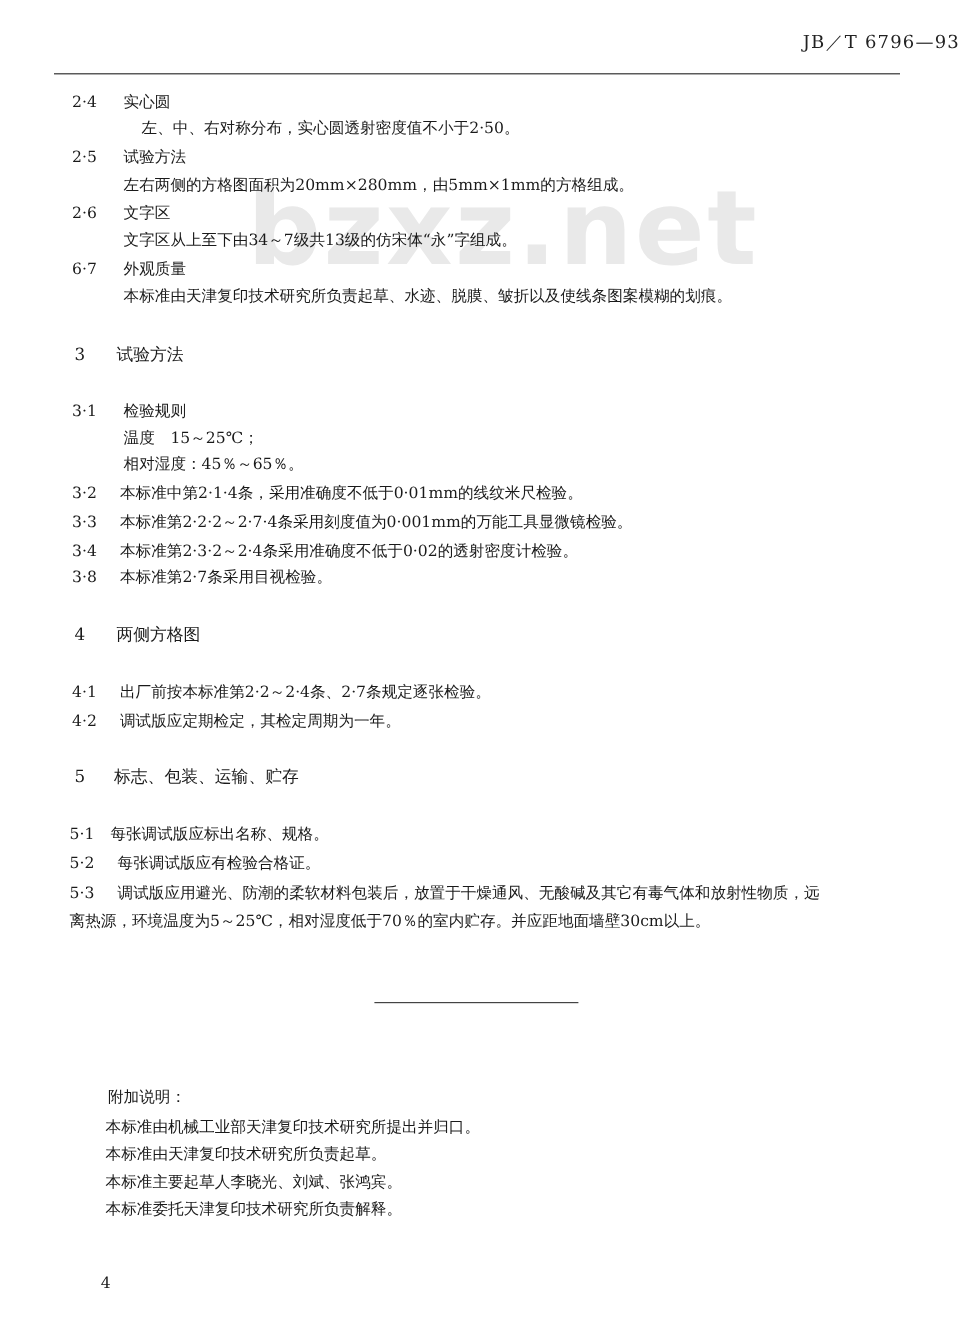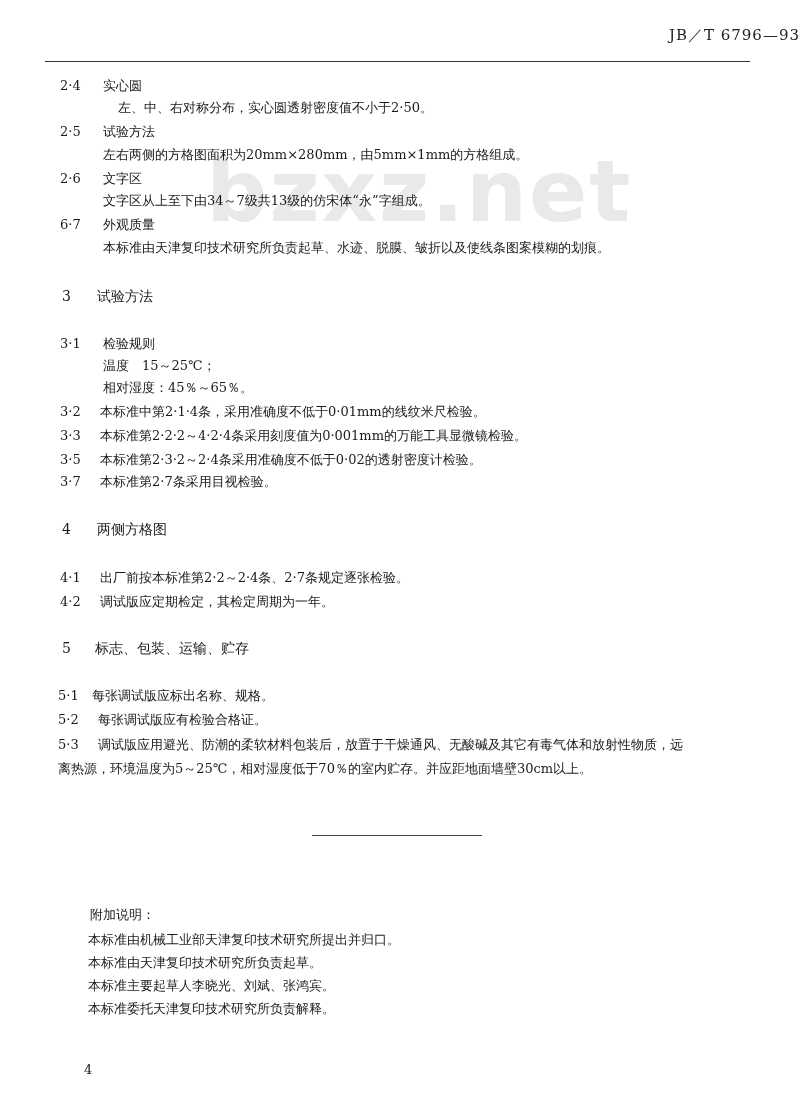--- a/index.html
+++ b/index.html
@@ -54,24 +54,24 @@
 <div class="line sec" style="top:288px;left:97px">试验方法</div>
 
 <div class="line" style="top:336px;left:60px">3·1</div>
 <div class="line" style="top:336px;left:103px">检验规则</div>
 <div class="line" style="top:358px;left:103px">温度　15～25℃；</div>
 <div class="line" style="top:380px;left:103px">相对湿度：45％～65％。</div>
 
 <div class="line" style="top:404px;left:60px">3·2</div>
 <div class="line" style="top:404px;left:100px">本标准中第2·1·4条，采用准确度不低于0·01mm的线纹米尺检验。</div>
 <div class="line" style="top:428px;left:60px">3·3</div>
-<div class="line" style="top:428px;left:100px">本标准第2·2·2～4·2·4条采用刻度值为0·001mm的万能工具显微镜检验。</div>
-<div class="line" style="top:452px;left:60px">3·5</div>
+<div class="line" style="top:428px;left:100px">本标准第2·2·2～2·7·4条采用刻度值为0·001mm的万能工具显微镜检验。</div>
+<div class="line" style="top:452px;left:60px">3·4</div>
 <div class="line" style="top:452px;left:100px">本标准第2·3·2～2·4条采用准确度不低于0·02的透射密度计检验。</div>
-<div class="line" style="top:474px;left:60px">3·7</div>
+<div class="line" style="top:474px;left:60px">3·8</div>
 <div class="line" style="top:474px;left:100px">本标准第2·7条采用目视检验。</div>
 
 <div class="line sec" style="top:521px;left:62px">4</div>
 <div class="line sec" style="top:521px;left:97px">两侧方格图</div>
 <div class="line" style="top:570px;left:60px">4·1</div>
 <div class="line" style="top:570px;left:100px">出厂前按本标准第2·2～2·4条、2·7条规定逐张检验。</div>
 <div class="line" style="top:594px;left:60px">4·2</div>
 <div class="line" style="top:594px;left:100px">调试版应定期检定，其检定周期为一年。</div>
 
 <div class="line sec" style="top:640px;left:62px">5</div>

